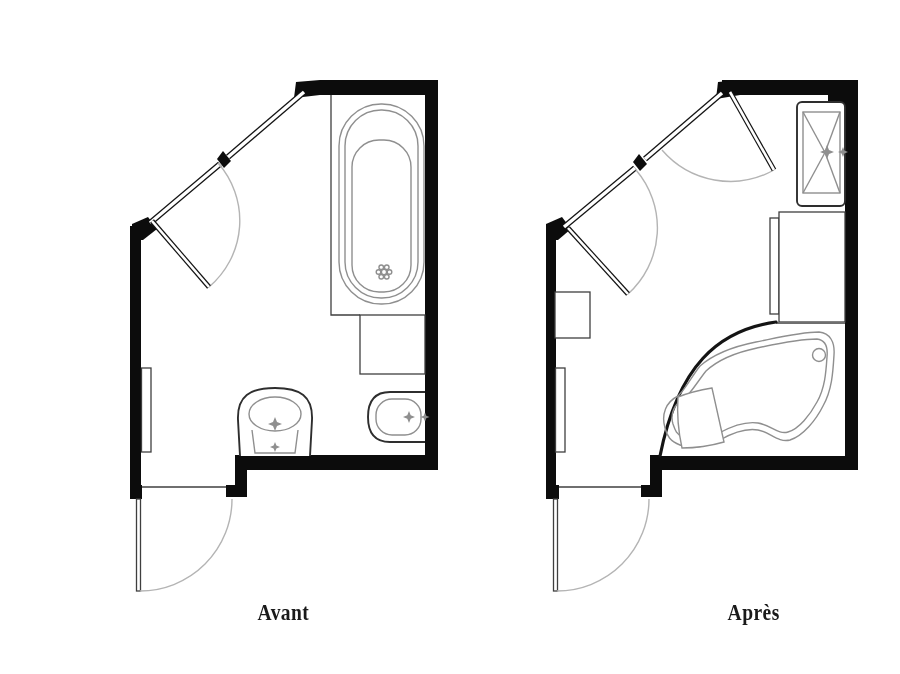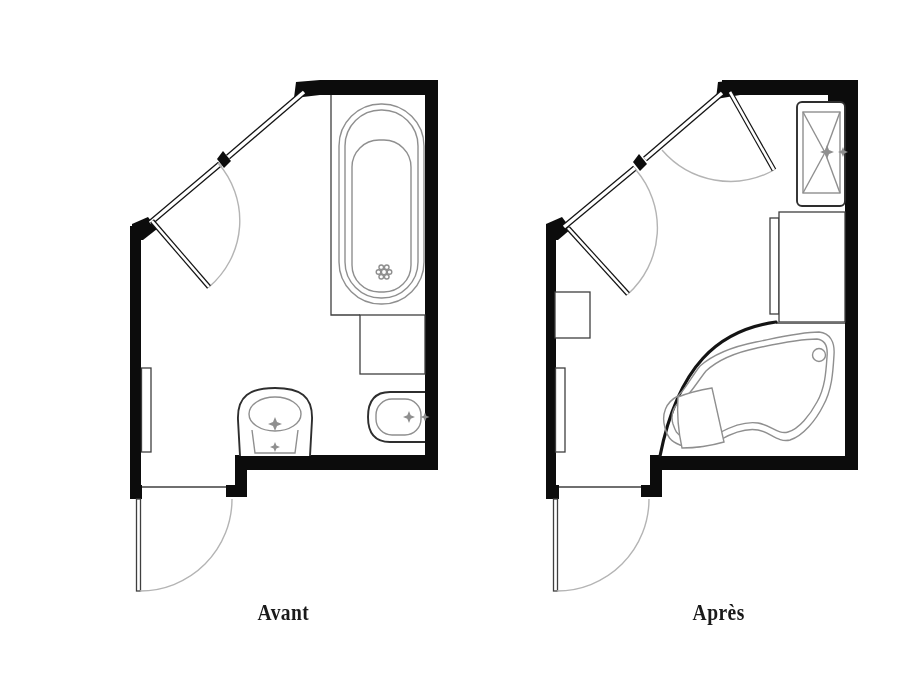--- a/index.html
+++ b/index.html
@@ -172,17 +172,17 @@
       <line class="thin" x1="531" y1="487" x2="613" y2="487"></line>
       <rect class="thinf" x="525.5" y="499" width="4" height="92"></rect>
       <path class="arc" d="M 529 591 A 92 92 0 0 0 621 499"></path>
     </g>
   </g>
 </svg>
 
 <div class="plan-label" style="left:155px;top:600px;">
   <span>Avant</span>
 </div>
-<div class="plan-label" style="left:591px;top:600px;">
+<div class="plan-label" style="left:626px;top:600px;">
   <span>Après</span>
 </div>
 
 </div>
 
 </body></html>

